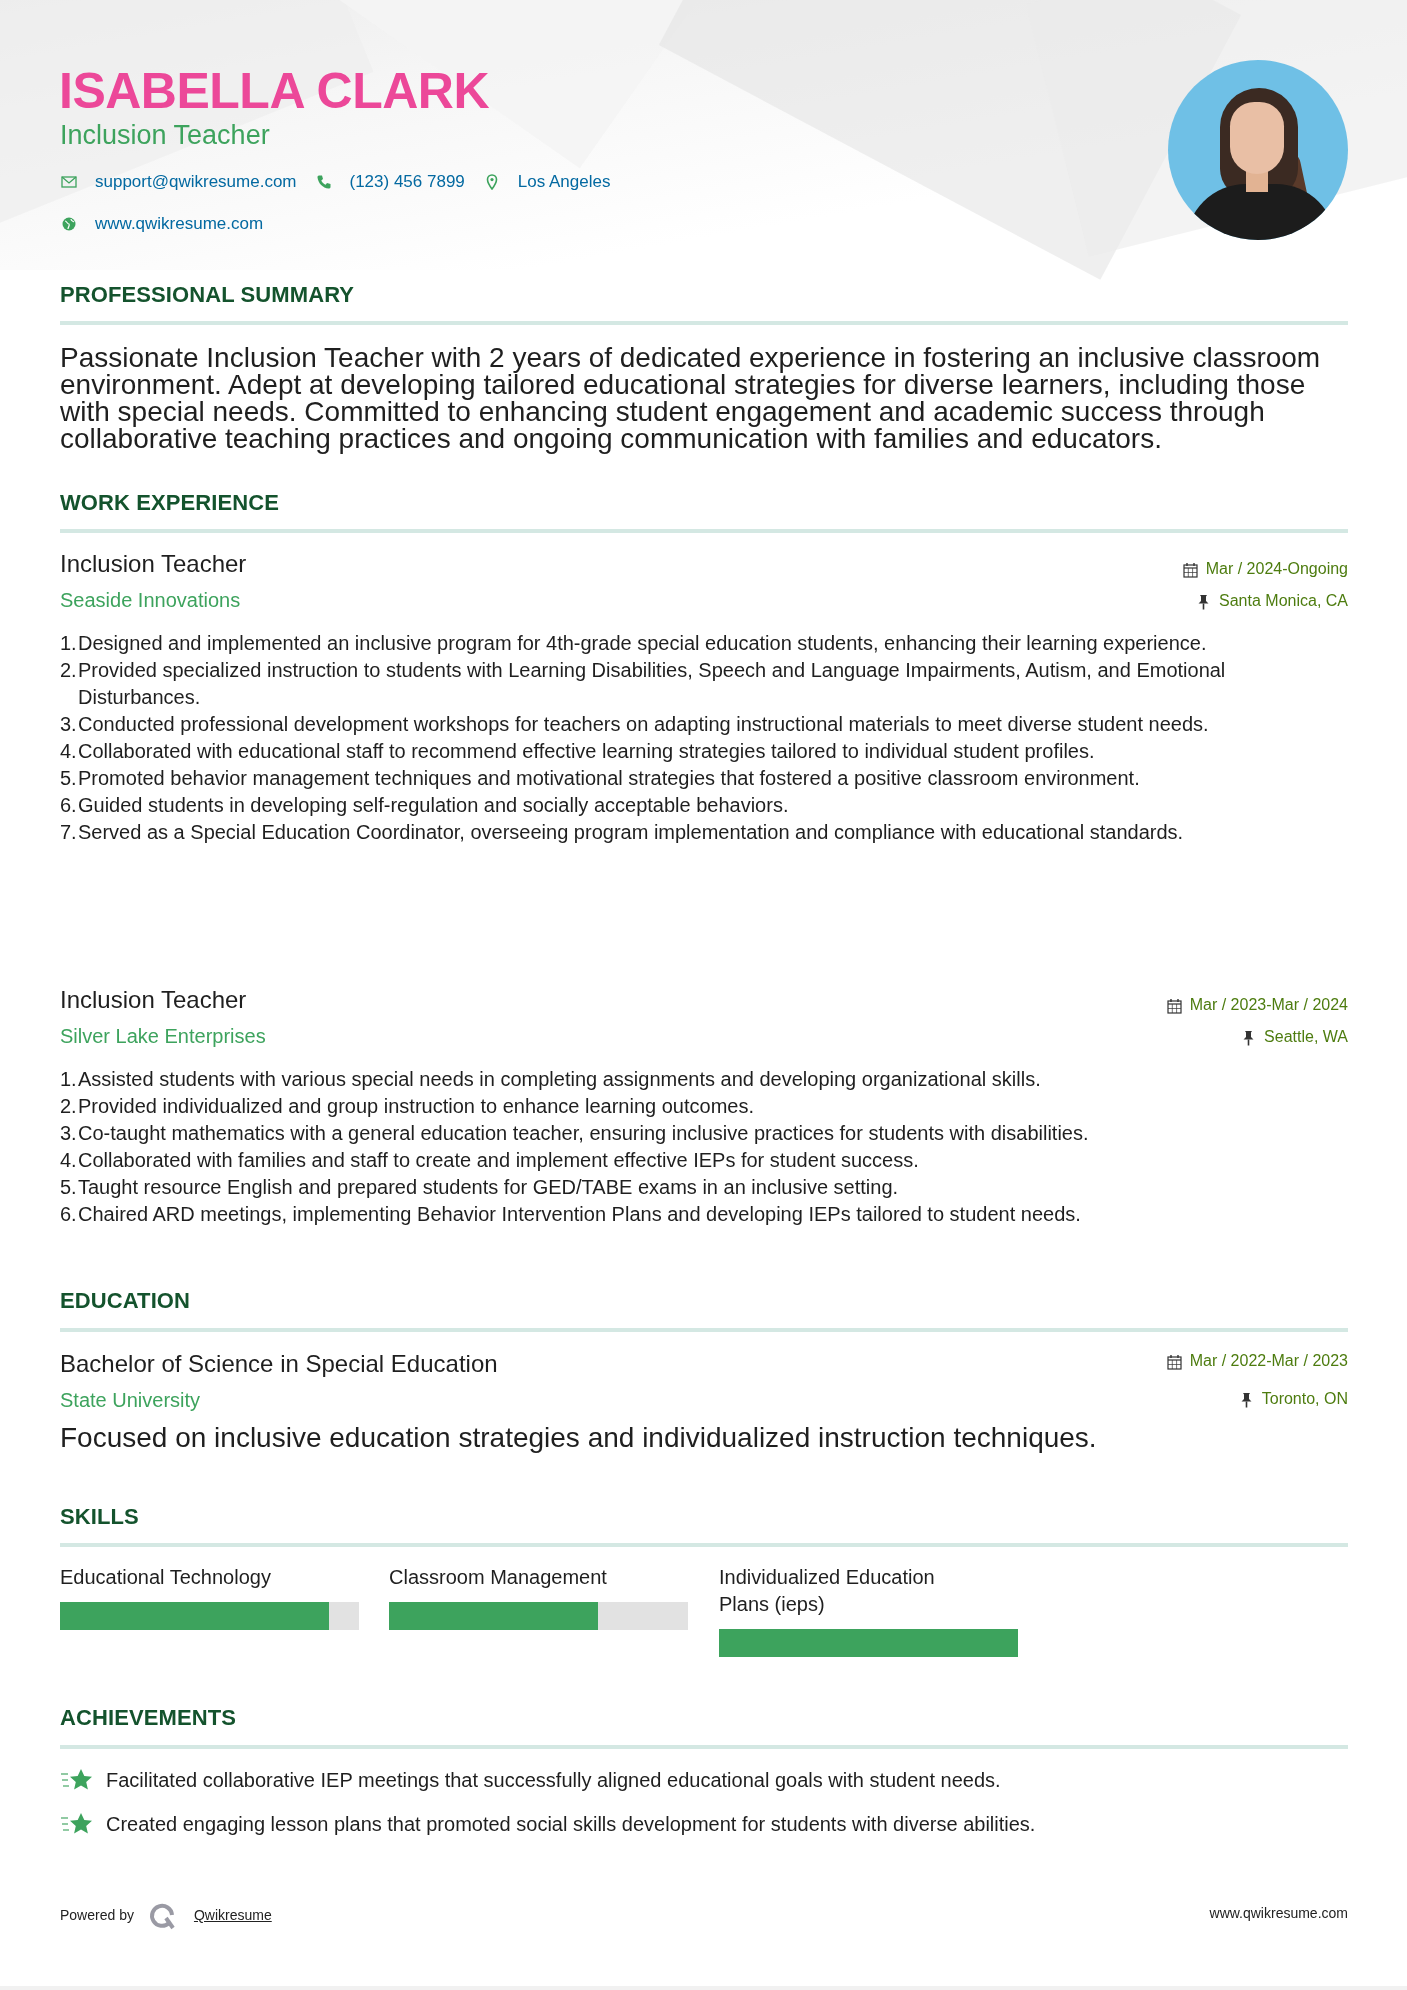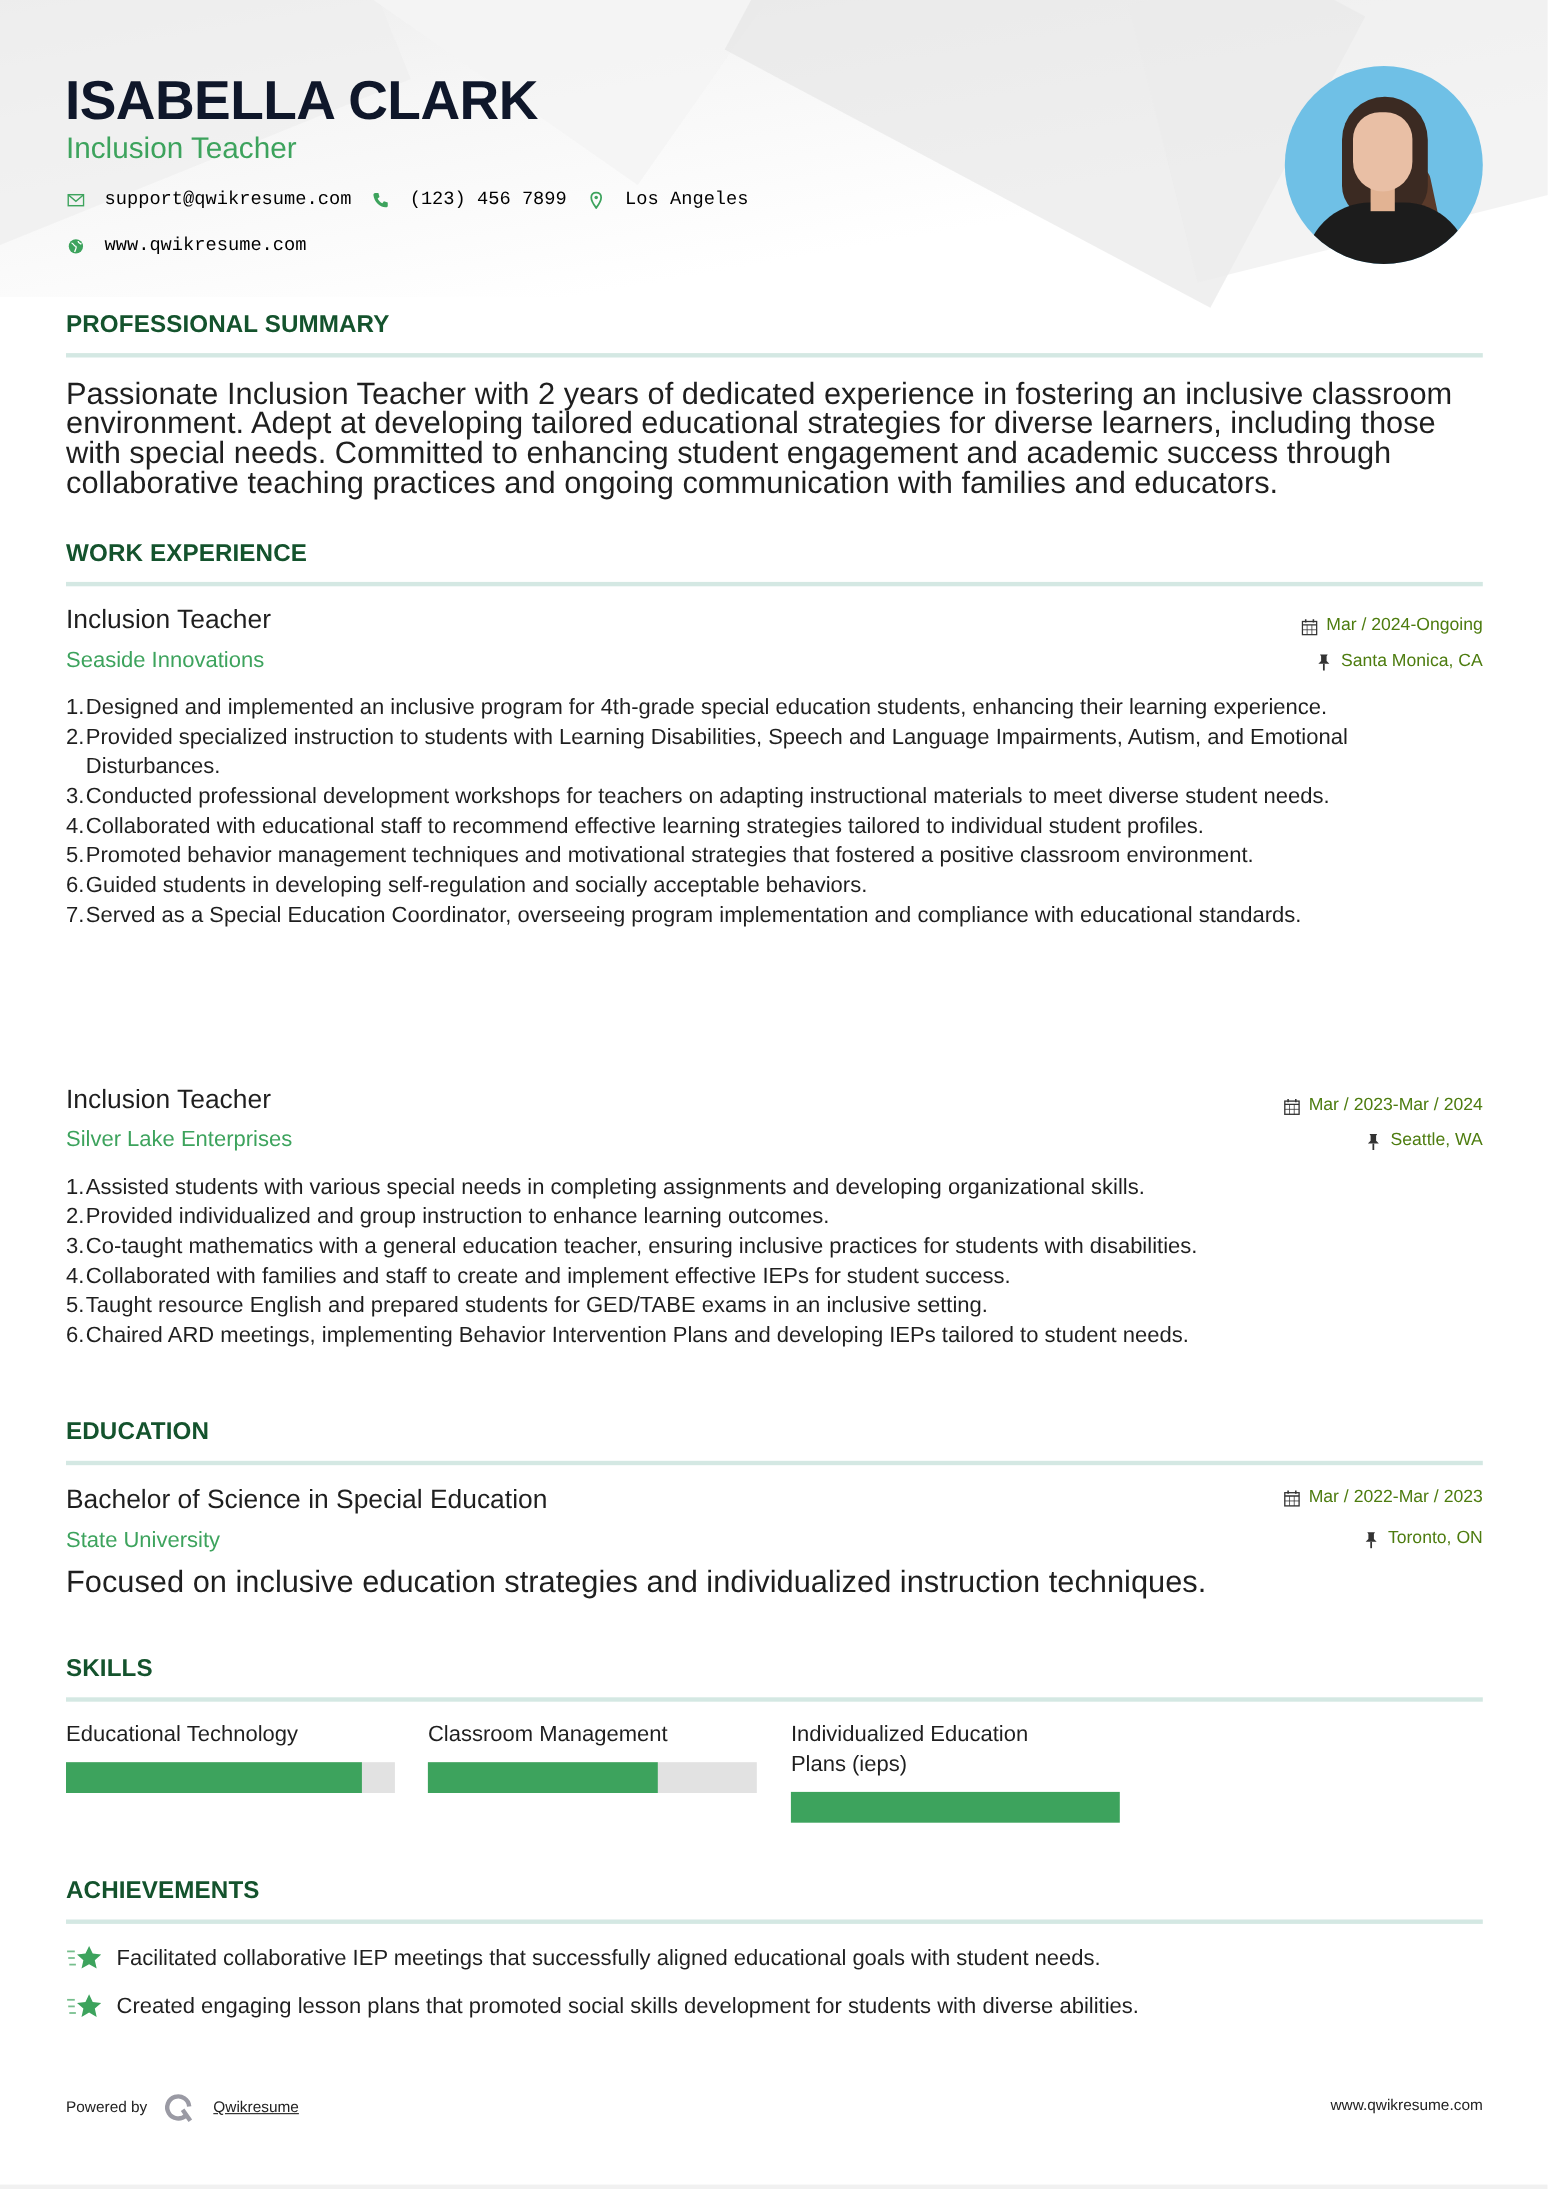--- a/index.html
+++ b/index.html
@@ -9,24 +9,24 @@
     .bg-shape { position: absolute; pointer-events: none; }
     .bg1 { left: 0; top: 0; width: 1407px; height: 270px;
       background: linear-gradient(170deg, #ececec 0%, #f6f6f6 30%, rgba(255,255,255,0) 70%); }
     .bg2 { left: 700px; top: -120px; width: 500px; height: 300px; background: rgba(225,225,225,0.55); transform: rotate(28deg); }
     .bg3 { left: 1050px; top: -60px; width: 500px; height: 260px; background: rgba(235,235,235,0.6); transform: rotate(-14deg); }
     .bg4 { left: -80px; top: -100px; width: 420px; height: 260px; background: rgba(238,238,238,0.7); transform: rotate(-22deg); }
     .bg5 { left: 300px; top: -150px; width: 380px; height: 230px; background: rgba(244,244,244,0.9); transform: rotate(35deg); }
 
     .page { position: absolute; left: 0; top: 0; width: 1407px; height: 1990px; }
 
-    .name { position: absolute; left: 59px; top: 62px; font-size: 50px; font-weight: bold; color: #0f172a; letter-spacing: -0.5px; }
+    .name { position: absolute; left: 59px; top: 62px; font-size: 50px; font-weight: bold; color: #ec4899; letter-spacing: -0.5px; }
     .job-title { position: absolute; left: 60px; top: 120px; font-size: 27px; color: #3da35d; }
 
-    .contact-row { position: absolute; left: 60px; display: flex; align-items: center; font-size: 17px; color: #000000; font-family: Liberation Mono, monospace; }
+    .contact-row { position: absolute; left: 60px; display: flex; align-items: center; font-size: 17px; color: #0369a1; }
     .contact-row.r1 { top: 172px; }
     .contact-row.r2 { top: 214px; }
     .contact-item { display: flex; align-items: center; margin-right: 18px; }
     .c-icon { width: 18px; height: 18px; margin-right: 17px; display: inline-flex; align-items: center; justify-content: center; color: #3da35d; }
     .c-icon svg { width: 16px; height: 16px; }
 
     .photo { position: absolute; left: 1168px; top: 60px; width: 180px; height: 180px; border-radius: 50%; background: #6fc0e6; overflow: hidden; }
     .photo .hair { position: absolute; left: 52px; top: 28px; width: 78px; height: 110px; border-radius: 40px 40px 30px 30px; background: #3b2a22; }
     .photo .hair-tail { position: absolute; left: 108px; top: 90px; width: 30px; height: 80px; border-radius: 15px; background: #5a3a2a; transform: rotate(-12deg); }
     .photo .face { position: absolute; left: 62px; top: 42px; width: 54px; height: 72px; border-radius: 27px 27px 30px 30px; background: #e9bfa5; }

